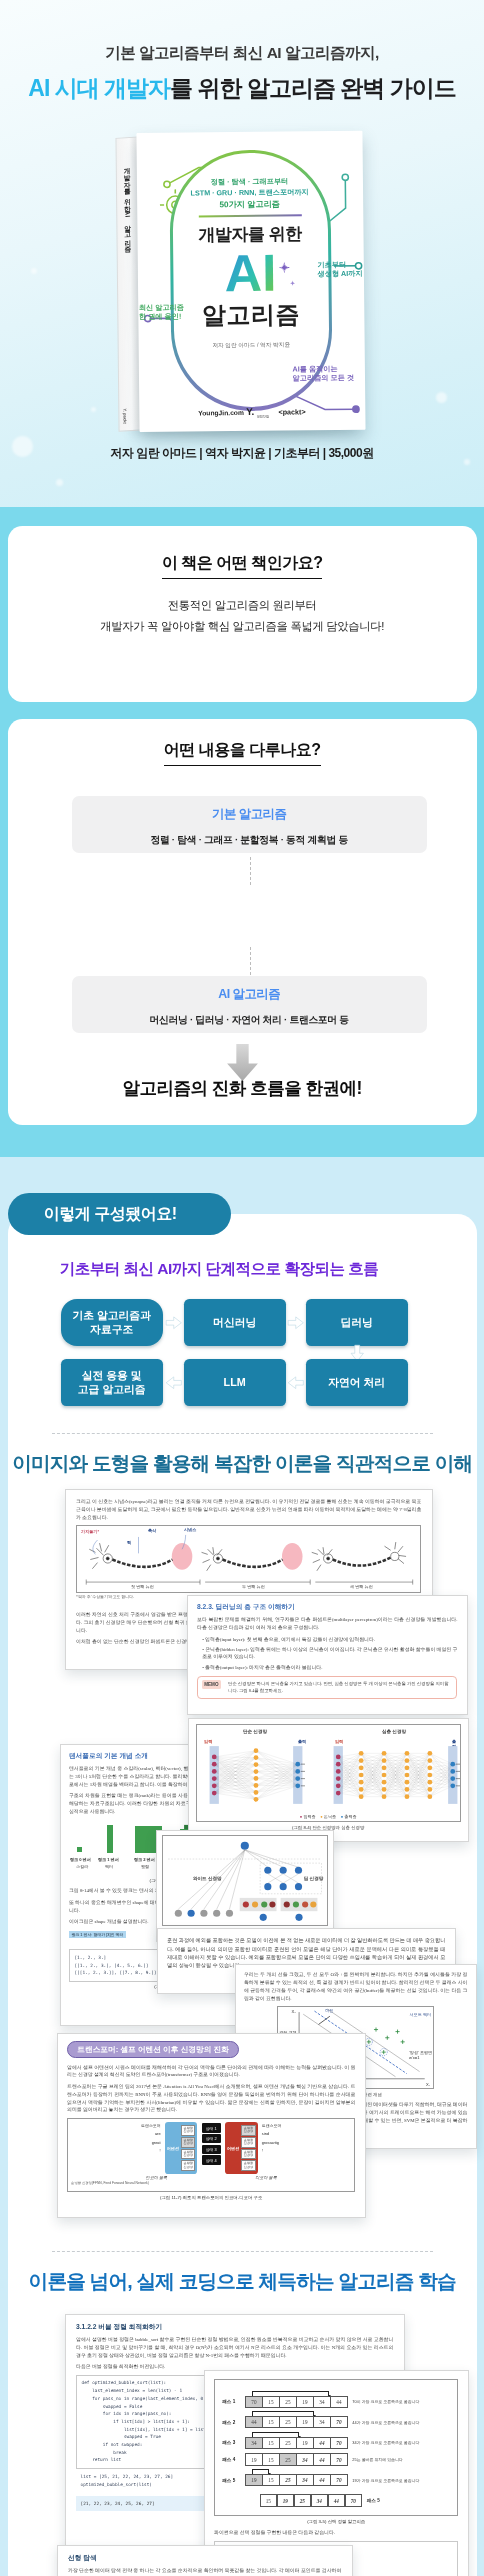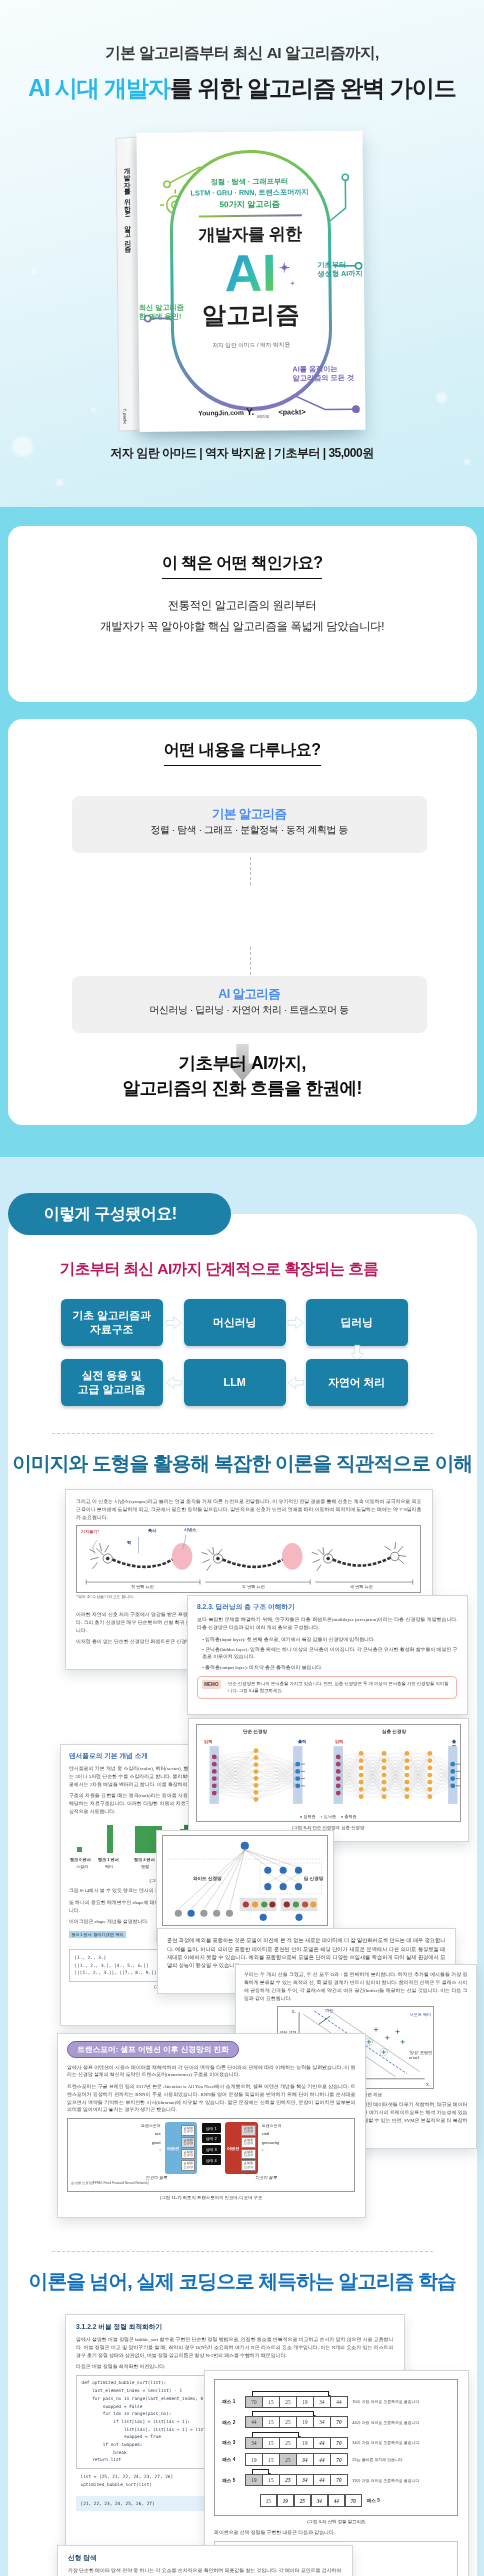--- a/index.html
+++ b/index.html
@@ -41,27 +41,27 @@
   .badge-bottom{left:154px;top:233px;color:#7a64bd;text-align:left;width:67px;}
   .pub-row{position:absolute;bottom:12.4px;left:0;width:100%;text-align:center;font-weight:800;color:#222;}
   .pub-name{font-size:6.7px;} .pub-mark{font-size:9.8px;} .pub-sub{font-size:3.1px;color:#777;vertical-align:sub;} .packt{font-size:7.2px;margin-left:7.2px;letter-spacing:0;}
   .meta-line{position:absolute;top:445px;left:0;width:484px;text-align:center;font-size:12px;font-weight:700;color:#1d1d1d;letter-spacing:-0.5px;}
   
   .card{position:absolute;background:#fff;border-radius:14.4px;}
   .card-title{font-size:16px;font-weight:800;color:#111;display:inline-block;border-bottom:1.5px solid #111;padding-bottom:4.1px;letter-spacing:-0.5px;}
   .about-lines{font-size:11.3px;font-weight:500;color:#222;line-height:21.6px;letter-spacing:-0.3px;}
   .gray-box{position:absolute;left:64px;width:355px;height:57px;background:#f0f0f1;border-radius:7.2px;text-align:center;}
   .gray-box .bt{margin-top:10.3px;font-size:12.4px;font-weight:800;color:#4a8df0;letter-spacing:-0.5px;}
-  .gray-box .bd{margin-top:1px;font-size:9.8px;font-weight:400;color:#222;letter-spacing:-0.3px;}
+  .gray-box .bd{margin-top:11px;font-size:9.8px;font-weight:700;color:#222;letter-spacing:-0.3px;}
   .vdash{position:absolute;left:242px;width:0;border-left:1px dashed #bcbcbc;height:28px;}
   .closing{position:absolute;left:0;width:469px;text-align:center;font-size:17.5px;font-weight:900;color:#0e0e0e;letter-spacing:-0.5px;}
   
   .pill-tab{position:absolute;left:7.7px;top:1193px;width:223px;height:42px;background:#1c80a7;border-radius:21.6px;z-index:6;color:#fff;font-size:16px;font-weight:800;line-height:42px;padding-left:36px;box-sizing:border-box;letter-spacing:-0.5px;}
   .bigcard{position:absolute;left:7.7px;top:1214px;width:469px;height:1816px;background:#fff;border-radius:19.6px;z-index:5;}
-  .s-head{position:absolute;left:52px;top:45px;font-size:15.5px;font-weight:800;color:#be185d;letter-spacing:-0.5px;}
+  .s-head{position:absolute;left:52px;top:45px;font-size:15.5px;font-weight:800;color:#6d28d9;letter-spacing:-0.5px;}
   .flow-box{position:absolute;width:102px;height:47px;background:#1b80a8;border-radius:5.2px;color:#fff;font-size:10.8px;font-weight:700;display:flex;align-items:center;justify-content:center;text-align:center;line-height:1.25;box-shadow:0 1.5px 3.1px rgba(0,60,80,.25);}
   .arrow-r,.arrow-l,.arrow-d{position:absolute;width:17.5px;height:15.5px;}
   .dashed-div{position:absolute;left:44px;width:381px;border-top:1px dashed #c7ccd0;}
   .v-head{position:absolute;left:0;width:469px;text-align:center;font-size:19.6px;font-weight:900;letter-spacing:-0.8px;}
   .v-head.teal{color:#1a6e95;} .v-head.blue{color:#1371bd;}
   
   .bpage{position:absolute;background:#fff;border:0.5px solid #d6d6d6;box-shadow:0 5.2px 11.3px rgba(30,60,70,.14);box-sizing:border-box;font-family:"Liberation Serif",serif;color:#3c3c3c;}
   .bpage p{margin:0 0 3.6px 0;font-size:4.9px;line-height:1.6;text-align:justify;}
   .sec-h{font-family:"Liberation Sans",sans-serif;font-size:6.7px;font-weight:800;color:#3a6cb4;margin:0 0 4.1px 0;}
   .figbox{border:0.5px solid #9a9a9a;background:#fff;position:relative;}
@@ -216,29 +216,28 @@
     </div>
     <svg style="position:absolute;left:218px;top:325px;" width="33" height="38" viewBox="0 0 64 74">
       <defs>
           <linearGradient id="garr" x1="0" y1="0" x2="0" y2="1">
             <stop offset="0" stop-color="#d9d9d9"></stop>
             <stop offset="1" stop-color="#a8a8a8"></stop>
           </linearGradient>
         </defs>
       <path d="M20 0 h24 v38 h18 L32 72 2 38 h18 z" fill="url(#garr)"></path>
     </svg>
-    <div class="closing" style="top:332px;">기초부터 AI까지,</div>
     <div class="closing" style="top:357px;">알고리즘의 진화 흐름을 한권에!</div>
   </div>
 
   <div class="pill-tab">이렇게 구성됐어요!</div>
   <div class="bigcard">
     <div class="s-head">기초부터 최신 AI까지 단계적으로 확장되는 흐름</div>
 
-    <div class="flow-box pre" style="left:53px;top:85px;">기초 알고리즘과
+    <div class="flow-box pre" style="left:53px;top:85px;border-radius:16px;">기초 알고리즘과
 자료구조</div>
     <div class="flow-box pre" style="left:176px;top:85px;">머신러닝</div>
     <div class="flow-box pre" style="left:298px;top:85px;">딥러닝</div>
     <svg class="arrow-r" style="left:157px;top:101px;" viewBox="0 0 30 24">
         <path d="M2 8 h13 v-6 l13 10 -13 10 v-6 h-13 z" fill="#fff" stroke="#b9d6e2" stroke-width="1"></path>
       </svg>
     <svg class="arrow-r" style="left:279px;top:101px;" viewBox="0 0 30 24">
         <path d="M2 8 h13 v-6 l13 10 -13 10 v-6 h-13 z" fill="#fff" stroke="#b9d6e2" stroke-width="1"></path>
       </svg>
 

